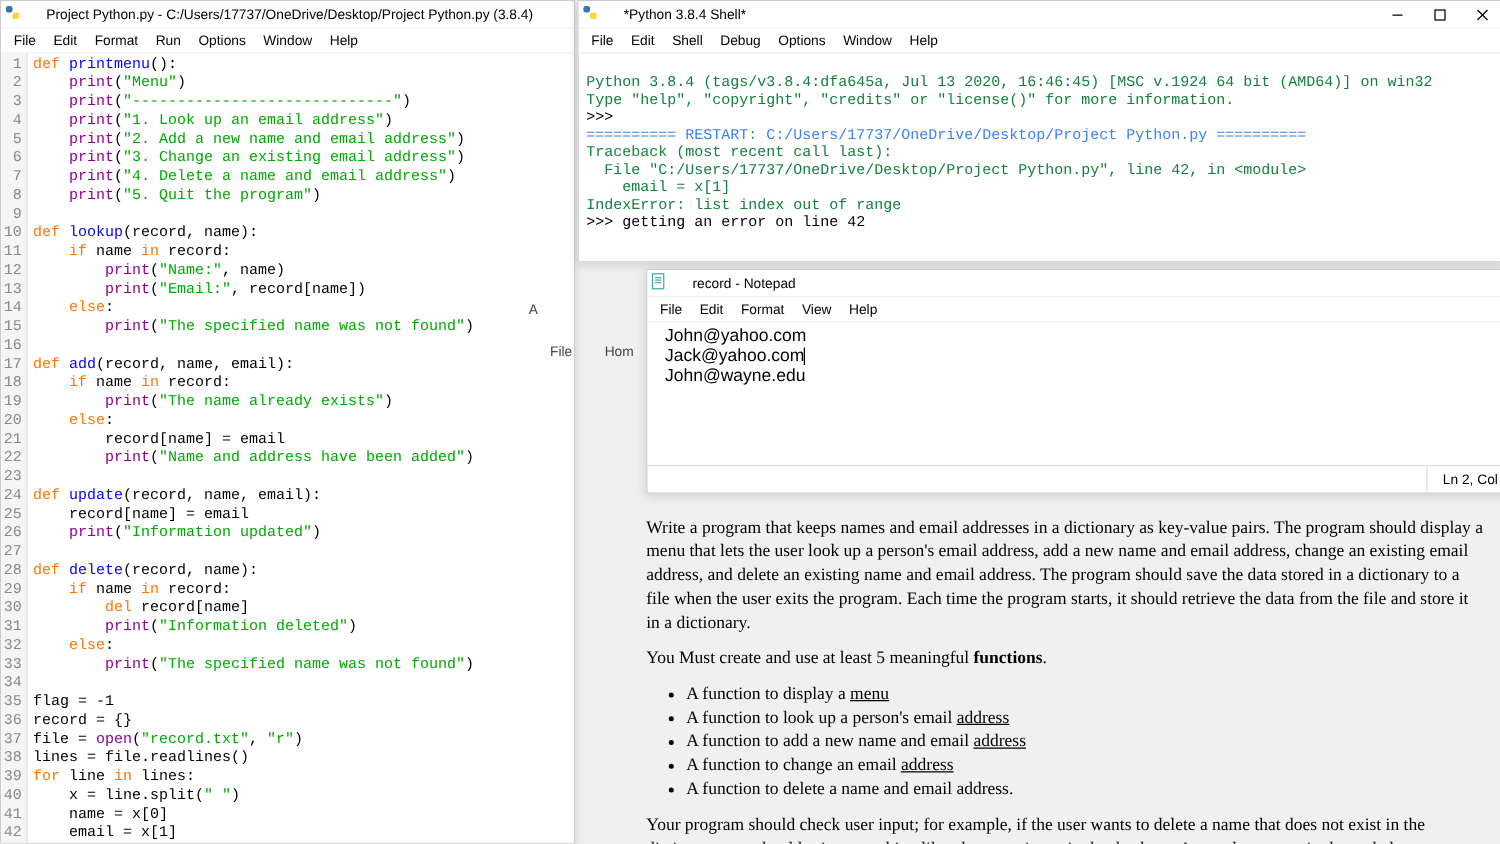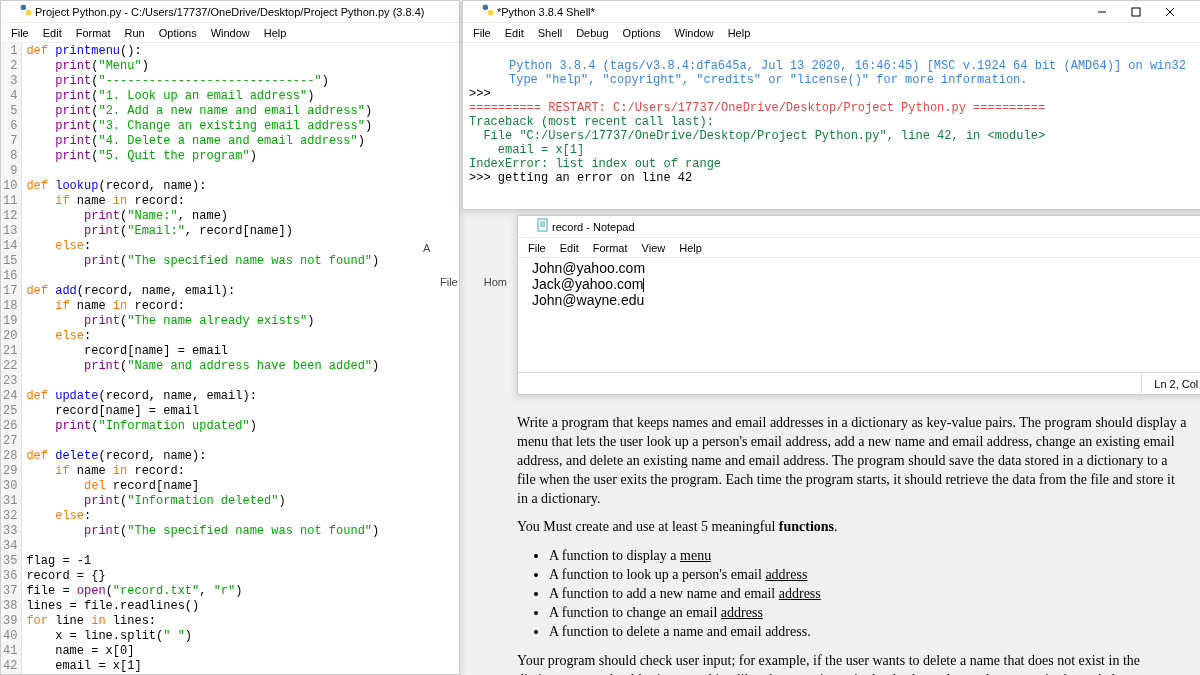--- a/index.html
+++ b/index.html
@@ -1,41 +1,41 @@
 <!DOCTYPE html>
 <html><head>
 <meta charset="utf-8">
 <style>
   * { box-sizing: border-box; margin: 0; padding: 0; }
   body { font-family: sans-serif; font-size: 12px; background: #f0f0f0; width: 1200px; height: 675px; overflow: hidden; position: relative; }
   
   .window { position: absolute; background: #fff; border: 1px solid #ccc; box-shadow: 0 2px 8px rgba(0,0,0,0.15); display: flex; flex-direction: column; }
-  .titlebar { height: 22px; display: flex; align-items: center; padding: 0 18px; background: #fff; border-bottom: 1px solid #eee; gap: 2px; }
+  .titlebar { height: 22px; display: flex; align-items: center; padding: 0 2px; background: #fff; border-bottom: 1px solid #eee; gap: 20px; }
   .titlebar .title { font-size: 11px; flex: 1; white-space: nowrap; overflow: hidden; text-overflow: ellipsis; }
   .winbtns { display: flex; gap: 4px; margin-left: auto; }
   .winbtn { width: 30px; height: 18px; display: flex; align-items: center; justify-content: center; font-size: 11px; color: #333; }
   .winbtn svg { width: 10px; height: 10px; }
   .menubar { height: 20px; display: flex; align-items: center; padding: 0 4px; gap: 2px; font-size: 11px; background: #fff; border-bottom: 1px solid #eee; }
   .menubar span { padding: 2px 6px; }
   
   .code-area { font-family: "Courier New", monospace; font-size: 12px; display: flex; flex: 1; overflow: hidden; background: #fff; }
   .gutter { background: #f5f5f5; text-align: right; padding: 1px 4px 1px 2px; color: #888; user-select: none; border-right: 1px solid #e0e0e0; }
   .gutter div { line-height: 15px; height: 15px; }
   .code { padding: 1px 4px; white-space: pre; }
   .code div { line-height: 15px; height: 15px; }
   
   .kw { color: #ff7700; }
   .def { color: #0000ff; }
   .str { color: #00aa00; }
   .builtin { color: #900090; }
   
   .shell { font-family: "Courier New", monospace; font-size: 12px; padding: 2px 6px; flex: 1; overflow: hidden; white-space: pre-wrap; }
-  .shell .banner { color: #3b82f6; margin-left: 40px; }
+  .shell .banner { color: #15803d; }
   .shell .prompt { color: #000; }
-  .shell .restart { color: #ef4444; font-family: Liberation Mono, monospace; }
+  .shell .restart { color: #3b82f6; font-family: Liberation Mono, monospace; }
   .shell .err { color: #15803d; }
   
   .notepad-body { font-family: Liberation Sans, sans-serif; font-size: 14px; padding: 2px 14px; flex: 1; background:#fff; }
   .notepad-status { height: 22px; border-top: 1px solid #ddd; display: flex; align-items: center; font-size: 11px; }
   .notepad-status .spacer { flex: 1; }
   .notepad-status .cell { padding: 0 12px; border-left: 1px solid #ddd; height: 100%; display:flex; align-items:center; }
   
   .assignment { position: absolute; left: 517px; top: 414px; width: 670px; font-family: "Times New Roman", serif; font-size: 14px; line-height: 1.35; color: #000; }
   .assignment p { margin-bottom: 10px; }
   .assignment ul { margin-left: 32px; margin-bottom: 10px; list-style: disc; }

